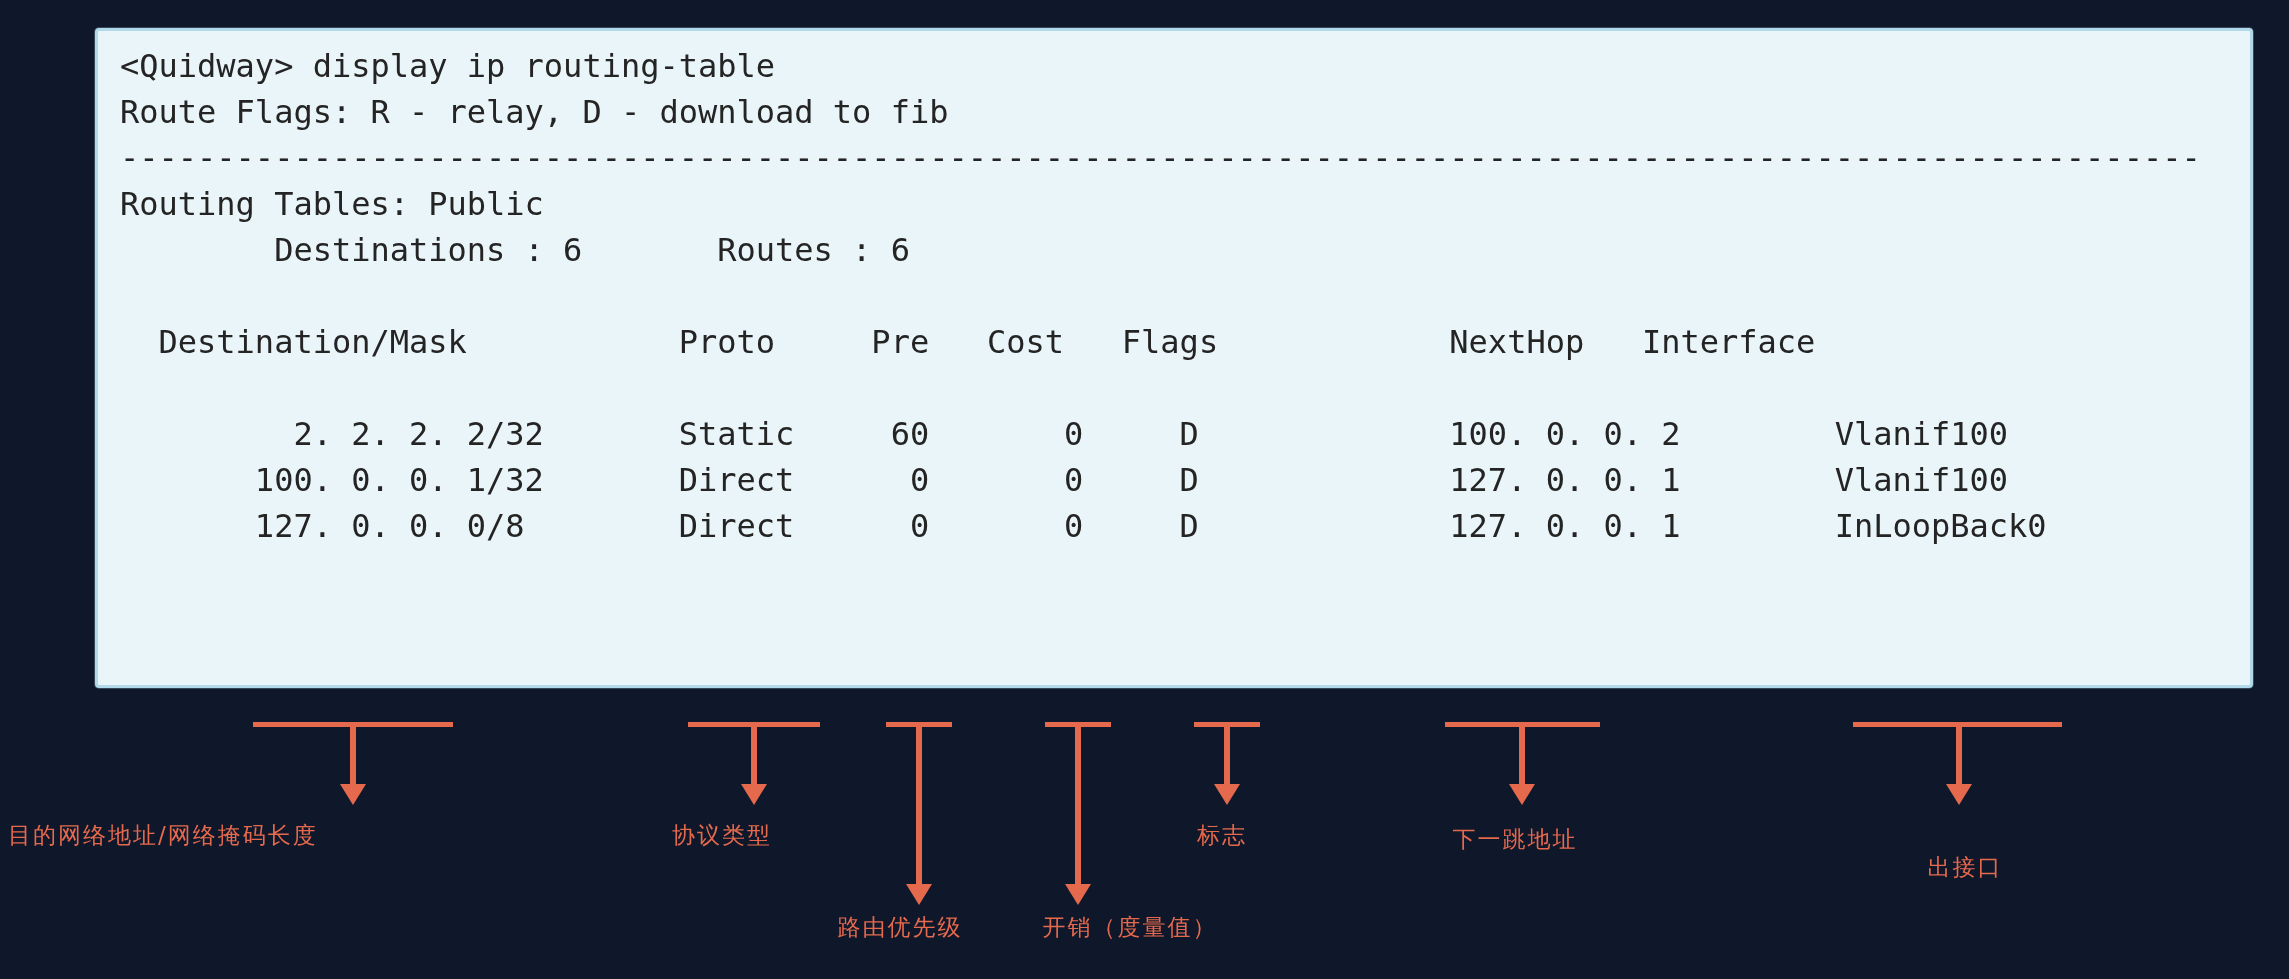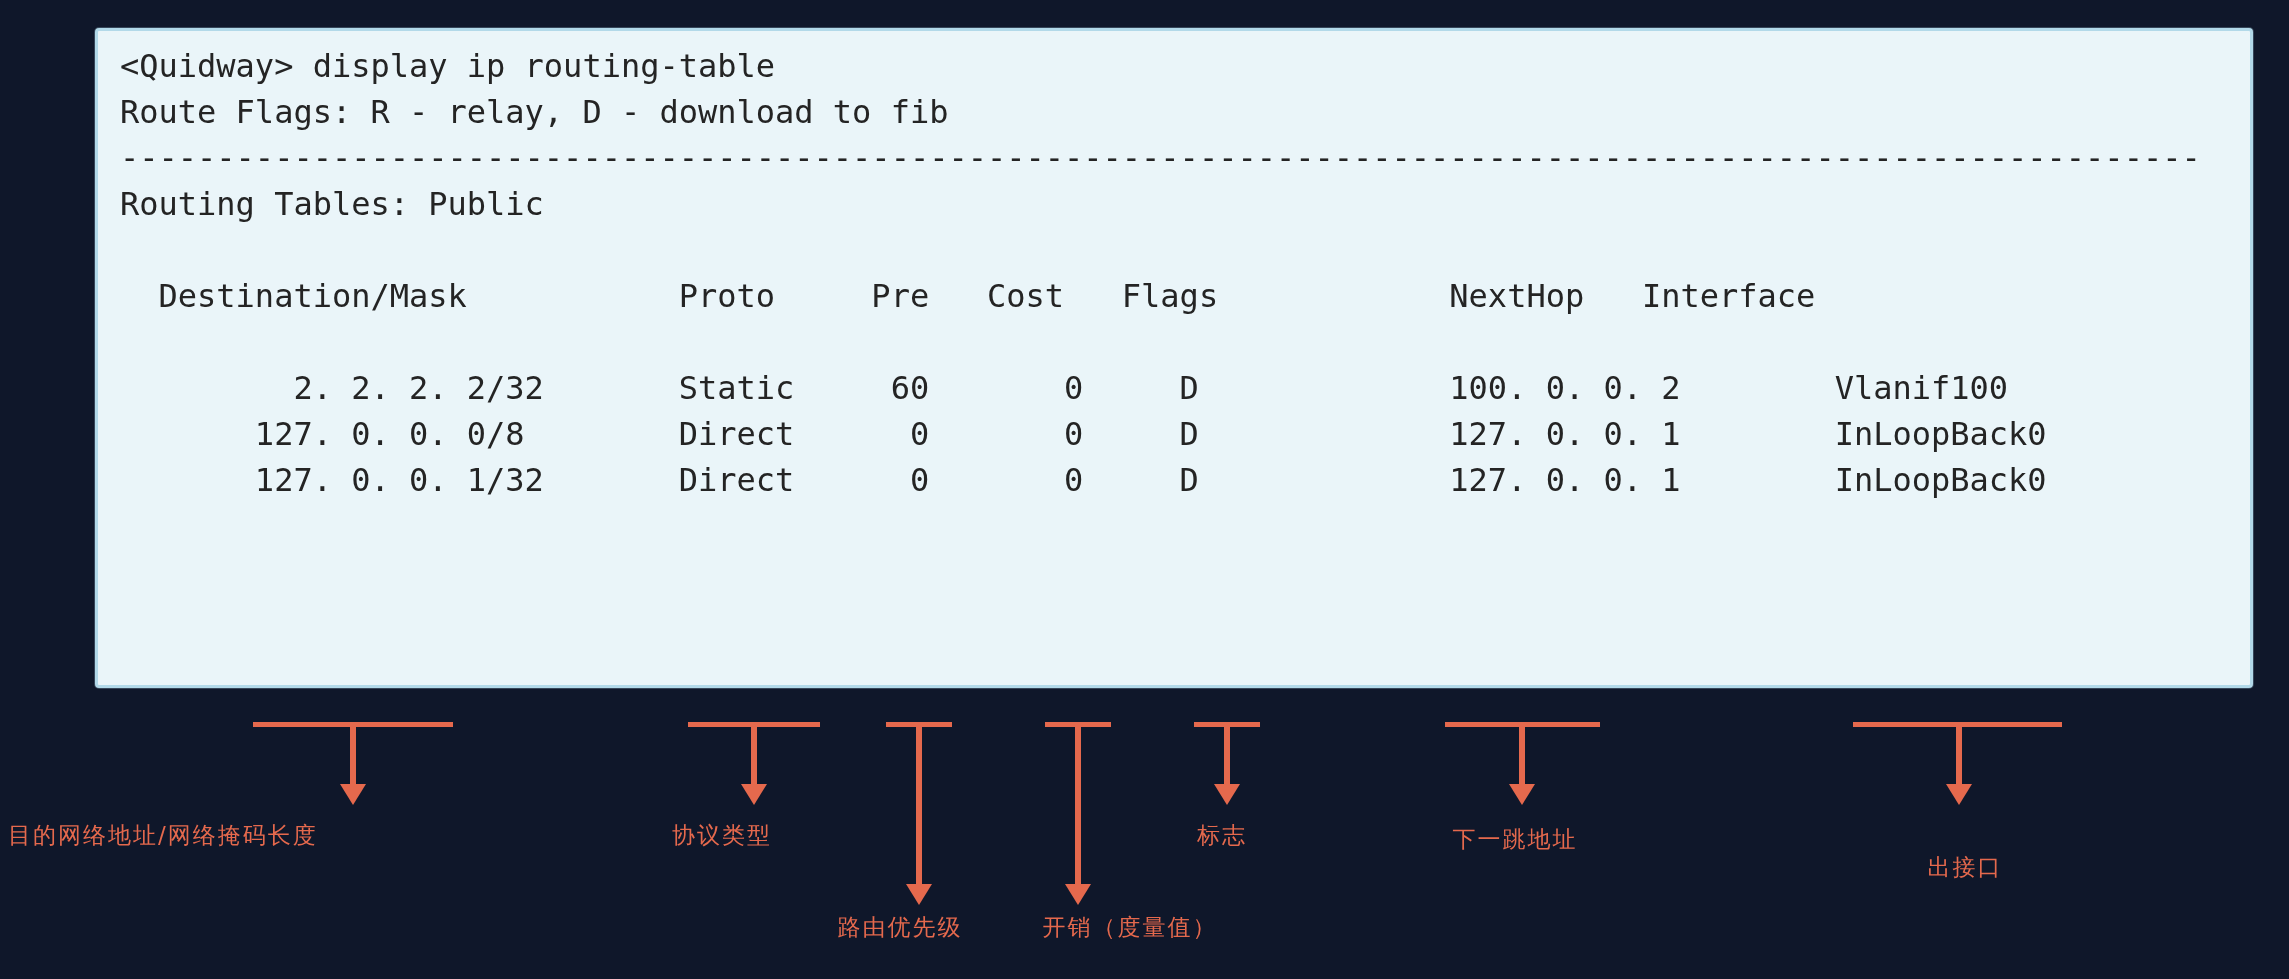--- a/index.html
+++ b/index.html
@@ -37,26 +37,27 @@
 <body>
 
 <div class="page">
 
   <div class="console-box">
     <div class="console-lines" id="console-lines">
         <div class="cline">&lt;Quidway&gt; display ip routing-table</div>
         <div class="cline">Route Flags: R - relay, D - download to fib</div>
         <div class="cline">------------------------------------------------------------------------------------------------------------</div>
         <div class="cline">Routing Tables: Public</div>
+        <div class="cline">        Destinations : 6       Routes : 6</div>
         <div class="cline"></div>
         <div class="cline">  Destination/Mask           Proto     Pre   Cost   Flags            NextHop   Interface</div>
         <div class="cline"></div>
         <div class="cline">         2. 2. 2. 2/32       Static     60       0     D             100. 0. 0. 2        Vlanif100</div>
+        <div class="cline">       100. 0. 0. 1/32       Direct      0       0     D             127. 0. 0. 1        Vlanif100</div>
         <div class="cline">       127. 0. 0. 0/8        Direct      0       0     D             127. 0. 0. 1        InLoopBack0</div>
-        <div class="cline">       127. 0. 0. 1/32       Direct      0       0     D             127. 0. 0. 1        InLoopBack0</div>
       </div>
   </div>
 
   <div class="arrow short" style="left:253px;width:200px">
     <div class="bar" style="width:200px"></div>
     <div class="stem" style="left:97px"></div>
     <div class="head" style="left:87px"></div>
   </div>
   <div class="arrow short" style="left:688px;width:132px">
     <div class="bar" style="width:132px"></div>

